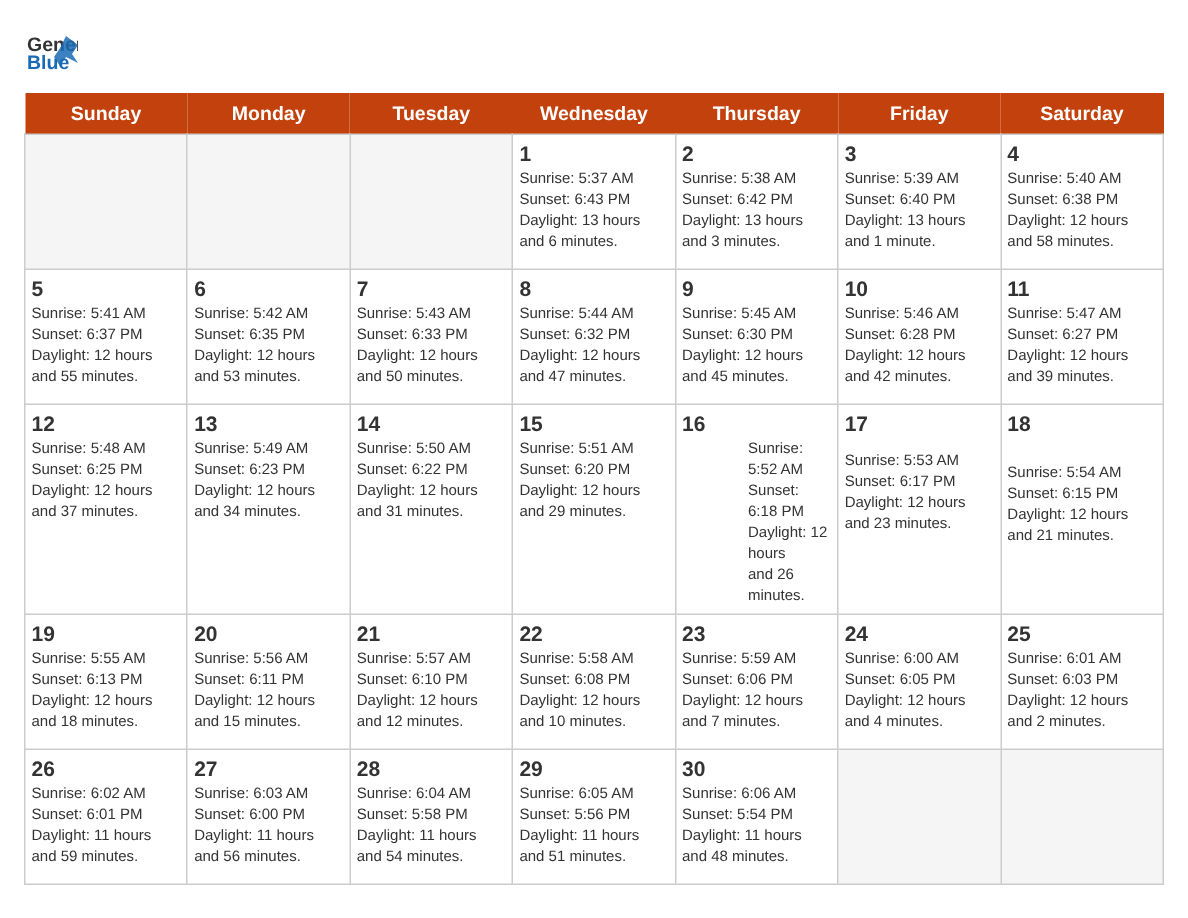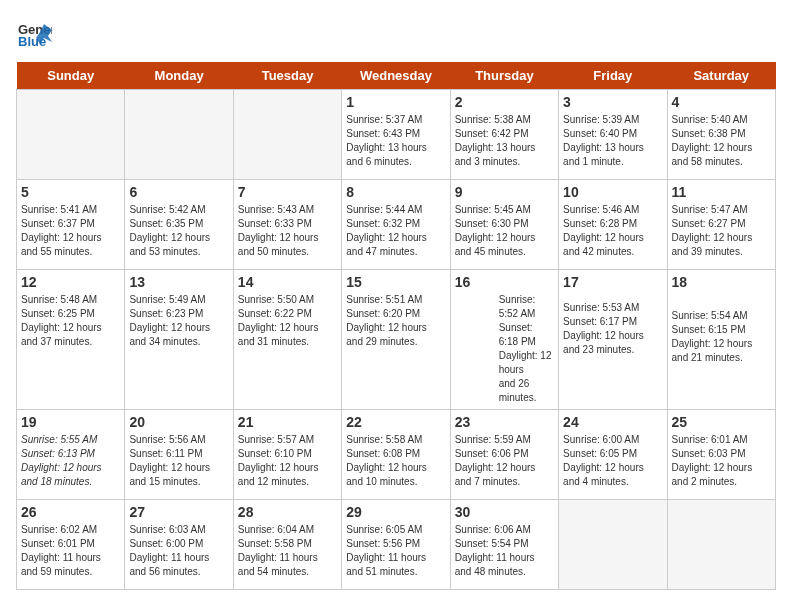--- a/index.html
+++ b/index.html
@@ -240,21 +240,21 @@
           <span class="day-num">18</span>
           <div class="day-info" style="white-space: pre-line; margin-top: 19px;">Sunrise: 5:54 AM
 Sunset: 6:15 PM
 Daylight: 12 hours
 and 21 minutes.</div>
         </td>
       </tr>
       <tr>
         <td>
           <span class="day-num">19</span>
-          <div class="day-info" style="white-space: pre-line; font-style: italic;">Sunrise: 5:55 AM
+          <div class="day-info" style="white-space: pre-line;">Sunrise: 5:55 AM
 Sunset: 6:13 PM
 Daylight: 12 hours
 and 18 minutes.</div>
         </td>
         <td>
           <span class="day-num">20</span>
           <div class="day-info" style="white-space: pre-line;">Sunrise: 5:56 AM
 Sunset: 6:11 PM
 Daylight: 12 hours
 and 15 minutes.</div>

